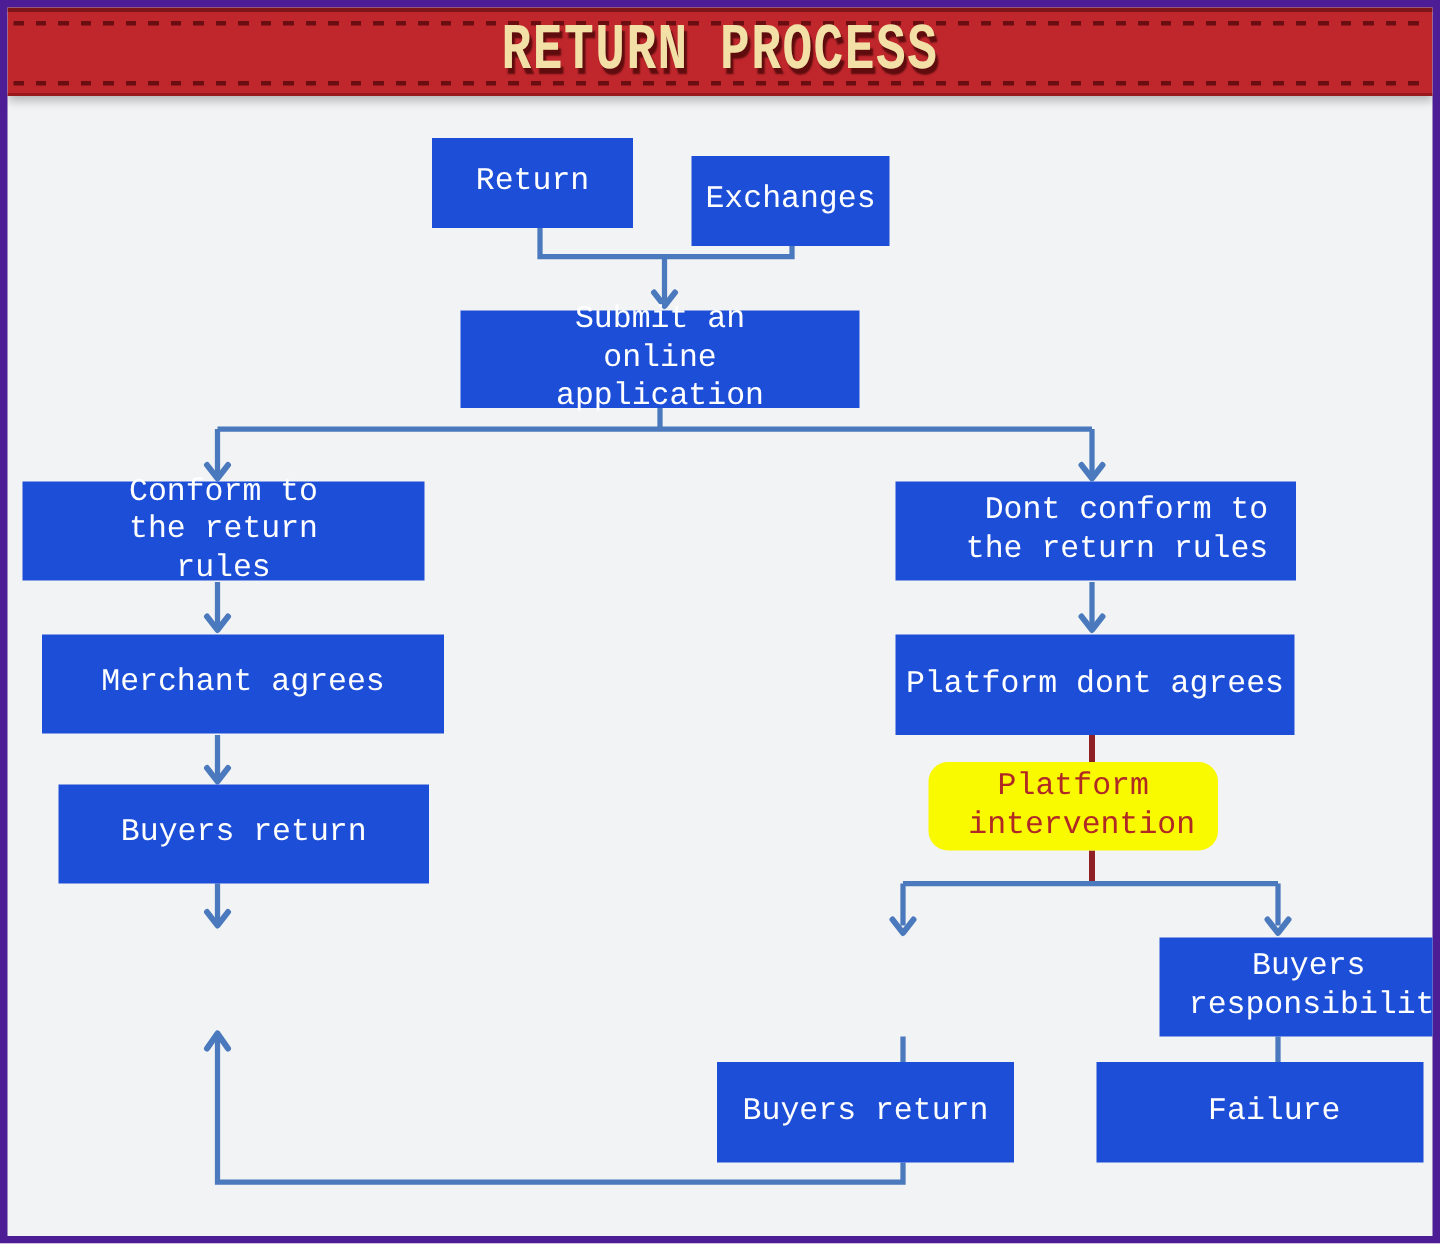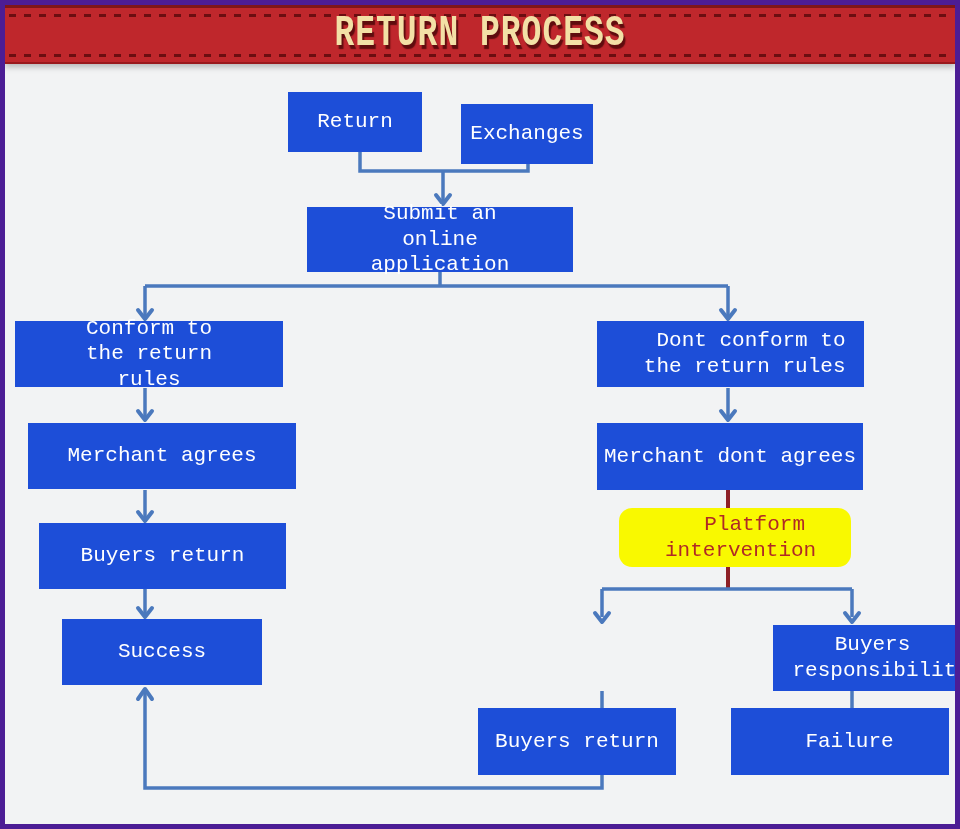--- a/index.html
+++ b/index.html
@@ -42,22 +42,22 @@
   #n-exchanges{left:456px;top:99px;width:132px;height:60px;}
   #n-submit{left:302px;top:202px;width:266px;height:65px;}
   #n-submit .label{max-width:200px;}
   #n-conform{left:10px;top:316px;width:268px;height:66px;}
   #n-conform .label{max-width:170px;}
   #n-dont-conform{left:592px;top:316px;width:267px;height:66px;text-align:right;}
   #n-dont-conform .label{max-width:230px;}
   #n-merchant-agrees{left:23px;top:418px;width:268px;height:66px;}
   #n-merchant-dont{left:592px;top:418px;width:266px;height:67px;}
   #n-platform{
-    left:614px;top:503px;width:232px;height:59px;
-    background:#f9f900;color:#b02a25;border-radius:13px;text-align:right;
+    left:614px;top:503px;width:193px;height:59px;
+    background:#f9f900;color:#b02a25;border-radius:13px;
   }
   #n-platform .label{max-width:140px;}
   #n-buyers-return-left{left:34px;top:518px;width:247px;height:66px;}
   #n-success{left:57px;top:614px;width:200px;height:66px;}
   #n-business{left:473px;top:620px;width:198px;height:66px;}
   #n-business .label{max-width:160px;}
   #n-buyers-resp{left:768px;top:620px;width:199px;height:66px;}
   #n-buyers-resp .label{max-width:160px;}
   #n-buyers-return-bottom{left:473px;top:703px;width:198px;height:67px;}
   #n-failure{left:726px;top:703px;width:199px;height:67px;padding-left:19px;}
@@ -114,30 +114,27 @@
   <div class="node" id="n-conform">
     <span class="label">Conform to the return rules</span>
   </div>
   <div class="node" id="n-dont-conform">
     <span class="label">Dont conform to the return rules</span>
   </div>
   <div class="node" id="n-merchant-agrees">
     <span class="label">Merchant agrees</span>
   </div>
   <div class="node" id="n-merchant-dont">
-    <span class="label">Merchant dont agrees</span>
+    <span class="label">Platform dont agrees</span>
   </div>
   <div class="node" id="n-platform">
     <span class="label">Platform intervention</span>
   </div>
   <div class="node" id="n-buyers-return-left">
     <span class="label">Buyers return</span>
-  </div>
-  <div class="node" id="n-success">
-    <span class="label">Success</span>
   </div>
   <div class="node" id="n-buyers-resp">
     <span class="label">Buyers responsibility</span>
   </div>
   <div class="node" id="n-buyers-return-bottom">
     <span class="label">Buyers return</span>
   </div>
   <div class="node" id="n-failure">
     <span class="label">Failure</span>
   </div>

